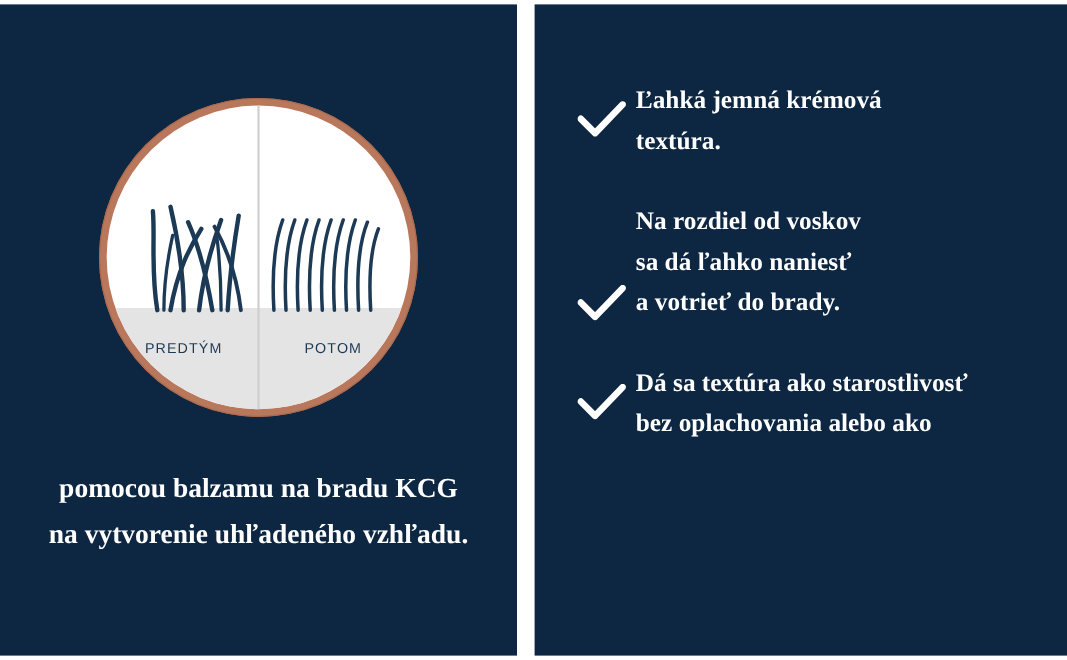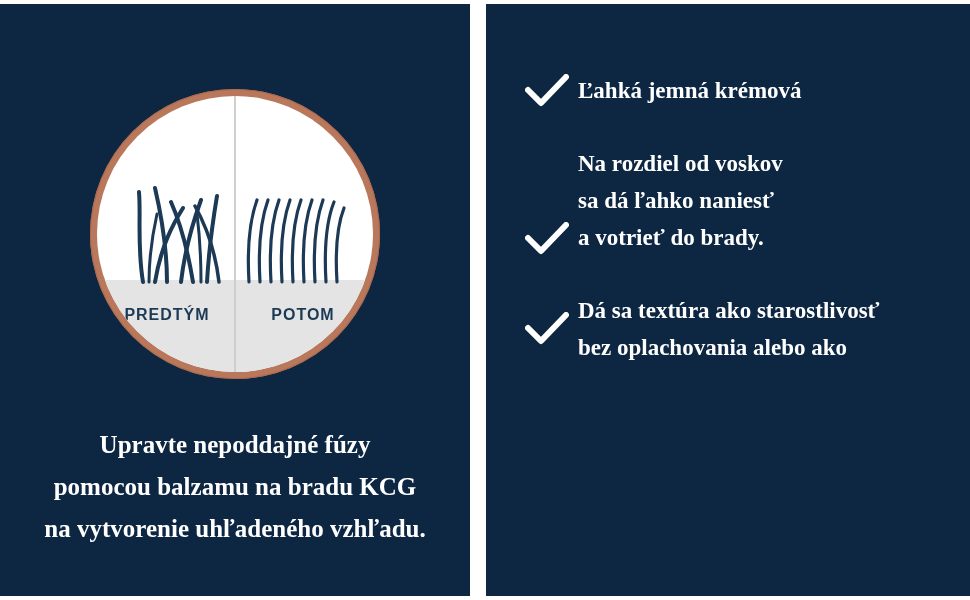--- a/index.html
+++ b/index.html
@@ -80,22 +80,22 @@
   }
   .hair-svg {
     position: absolute;
     left: 0;
     top: 0;
   }
   .circle-label {
     position: absolute;
     bottom: 48px;
     font-family: "Liberation Sans", sans-serif;
-    font-weight: bold;
-    font-size: 16px;
+    font-weight: normal;
+    font-size: 13px;
     letter-spacing: 1px;
     color: #1c3a55;
     text-align: center;
     width: 120px;
   }
   .label-before { left: 10px; }
   .label-after  { right: 10px; }
 
   .left-caption {
     position: absolute;
@@ -181,37 +181,37 @@
             <path d="M240,186 C238,154 240,130 247,112"></path>
           </g>
         </svg>
 
         <div class="circle-label label-before">PREDTÝM</div>
         <div class="circle-label label-after">POTOM</div>
       </div>
     </div>
 
     <div class="left-caption">
-      <div>Upravte nepoddajné fúzy</div>
       <div>pomocou balzamu na bradu KCG</div>
       <div>na vytvorenie uhľadeného vzhľadu.</div>
     </div>
   </div>
 
   <div class="panel panel-right">
     <div class="benefits">
 
       <div class="benefit b1">
         <div class="check">
           <svg width="44" height="34" viewBox="0 0 44 34">
             <path d="M3,16 L16,29 L41,3" fill="none" stroke="#ffffff" stroke-width="6" stroke-linecap="round" stroke-linejoin="round"></path>
           </svg>
         </div>
         <div class="benefit-text">
           <div>Ľahká jemná krémová</div>
+          <div>textúra.</div>
         </div>
       </div>
 
       <div class="benefit b2">
         <div class="check">
           <svg width="44" height="34" viewBox="0 0 44 34">
             <path d="M3,16 L16,29 L41,3" fill="none" stroke="#ffffff" stroke-width="6" stroke-linecap="round" stroke-linejoin="round"></path>
           </svg>
         </div>
         <div class="benefit-text">

